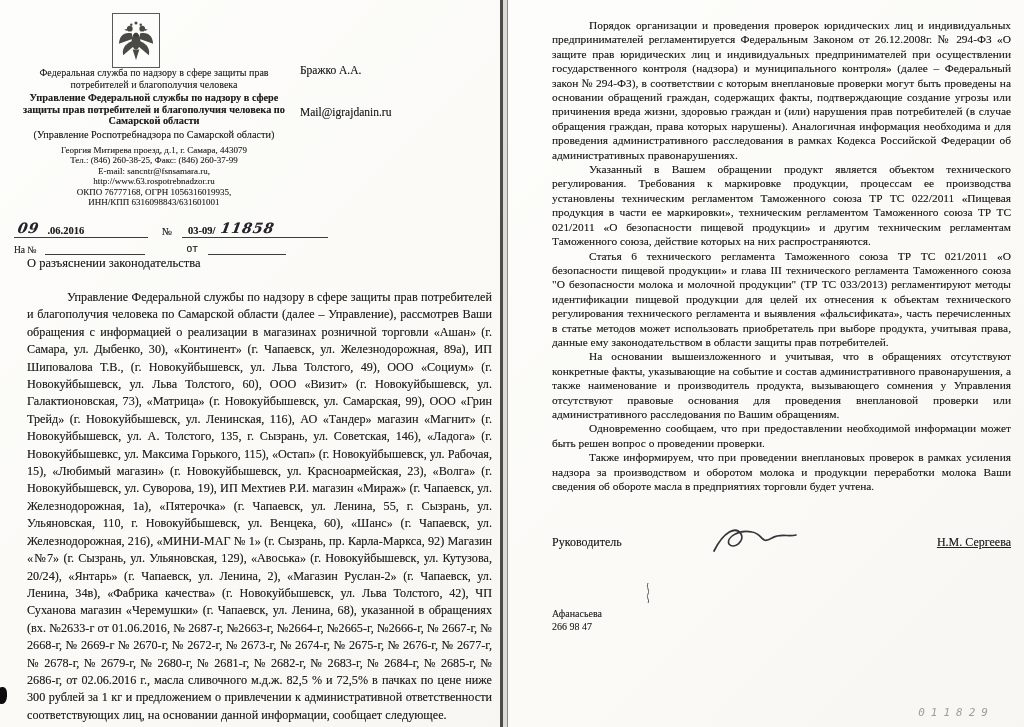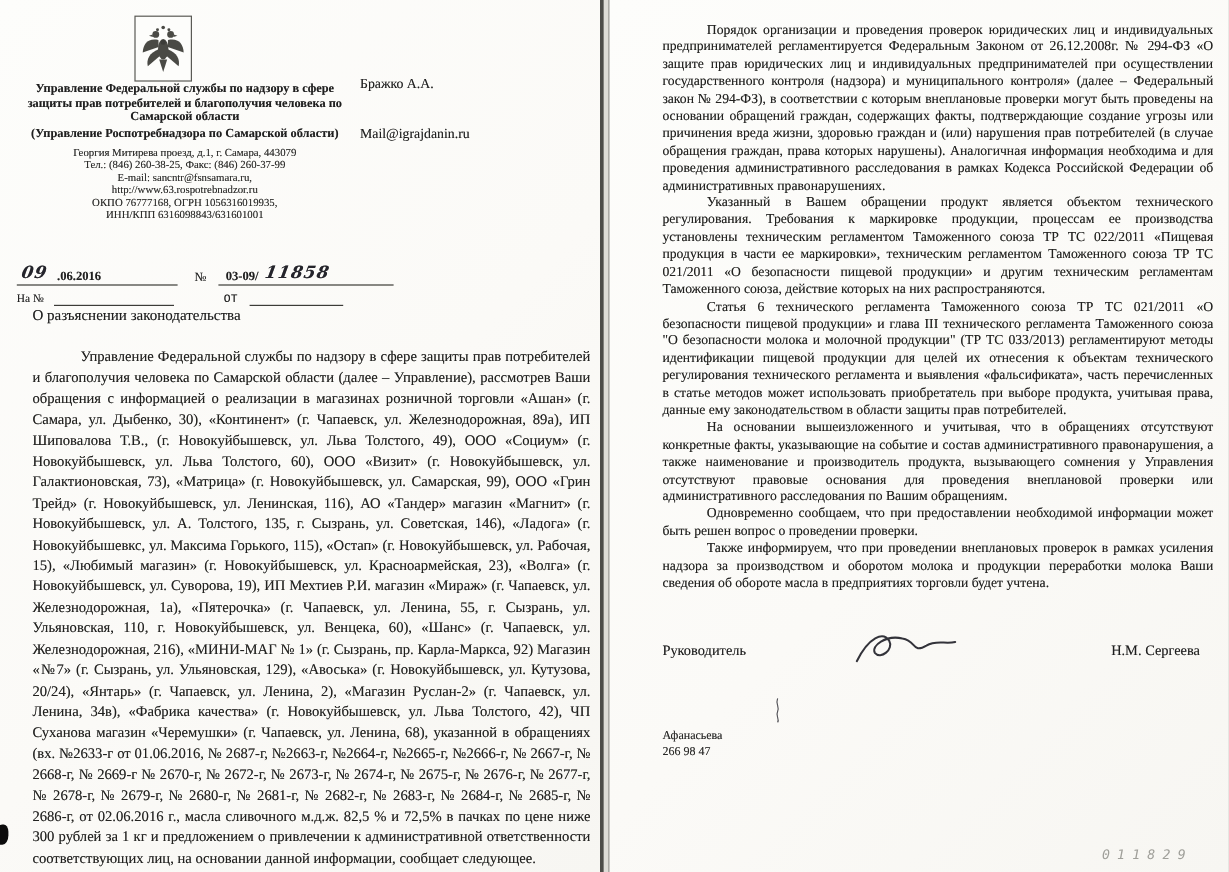--- a/index.html
+++ b/index.html
@@ -21,21 +21,21 @@
 
   
   .emblem-box {
     position:absolute; left:112px; top:13px; width:46px; height:53px;
     border:1px solid #5a5a55; display:flex; align-items:center; justify-content:center;
     background:#fdfdfb;
   }
   .org-block { position:absolute; left:18px; top:67px; width:272px; text-align:center; }
   .org-service { font-size:10px; line-height:11.5px; color:#2a2a28; }
   .org-dept    { font-size:10.3px; line-height:11.5px; font-weight:bold; margin-top:2px; }
-  .org-short   { font-size:10.3px; line-height:11.5px; font-weight:bold; margin-top:2px; }
+  .org-short   { font-size:10.3px; line-height:11.5px; font-weight:normal; margin-top:2px; }
   .org-addr    { margin-top:5px; font-size:9px;  line-height:10.4px; color:#2c2c2a; }
 
   .addressee { position:absolute; left:300px; top:64px; font-size:11.5px; }
   .addressee .mail { margin-top:30px; }
 
   .ref-row1 { position:absolute; left:14px; top:220px; display:flex; align-items:flex-end; font-size:10.5px; }
   .ref-row2 { position:absolute; left:14px; top:243px; display:flex; align-items:flex-end; font-size:9.5px;justify-content:flex-end; }
   .seg { border-bottom:1.2px solid #3c3c38; display:inline-flex; align-items:flex-end; }
   .seg1 { width:128px; gap:8px; padding:0 2px 1px 4px; }
   .seg2 { width:138px; gap:6px; padding:0 2px 1px 6px; }
@@ -61,21 +61,21 @@
     background:#0c0c0c; border-radius:60% 40% 50% 50%; }
 
   
   .page-right p {
     margin:0; font-size:11.4px; line-height:14.4px;
     text-align:justify; text-indent:37px; color:#222220;
   }
   .sig-row { display:flex; align-items:center; margin-top:30px; font-size:12px; }
   .sig-role { flex:none; }
   .sig-script { margin-left:88px; }
-  .sig-name { margin-left:auto; margin-right:11px; }
+  .sig-name { margin-left:auto; margin-right:0;text-decoration:underline; }
   .stray-mark { position:absolute; left:135px; bottom:118px; }
   .executor { margin-top:46px; font-size:10px; line-height:13px; color:#2a2a28; }
   .stamp {
     position:absolute; right:30px; bottom:8px;
     font-family:"DejaVu Sans Mono", monospace; font-size:11px;
     color:#90908a; letter-spacing:6px; opacity:.85; text-shadow:none;font-style:italic;
   }
 </style>
 </head>
 <body>
@@ -99,20 +99,21 @@
           <path d="M24.2 15 C33 13 37.5 18 38 26 L24 21 Z"></path>
           <path d="M16 23 C8 26 5 32 6.5 38 L17 29 Z"></path>
           <path d="M24 23 C32 26 35 32 33.5 38 L23 29 Z"></path>
           <path d="M16.5 32 L23.5 32 L20 43 Z"></path>
           <circle cx="20" cy="17" r="2.2" fill="#3c3c38"></circle>
         </g>
       </svg>
     </div>
 
     <div class="org-block">
+      <div class="org-service">Федеральная служба по надзору в сфере защиты прав потребителей и благополучия человека</div>
       <div class="org-dept">Управление Федеральной службы по надзору в сфере защиты прав потребителей и благополучия человека по Самарской области</div>
       <div class="org-short">(Управление Роспотребнадзора по Самарской области)</div>
       <div class="org-addr">
         <div>Георгия Митирева проезд, д.1, г. Самара, 443079</div>
         <div>Тел.: (846) 260-38-25, Факс: (846) 260-37-99</div>
         <div>E-mail: sancntr@fsnsamara.ru,</div>
         <div>http://www.63.rospotrebnadzor.ru</div>
         <div>ОКПО 76777168, ОГРН 1056316019935,</div>
         <div>ИНН/КПП 6316098843/631601001</div>
       </div>

